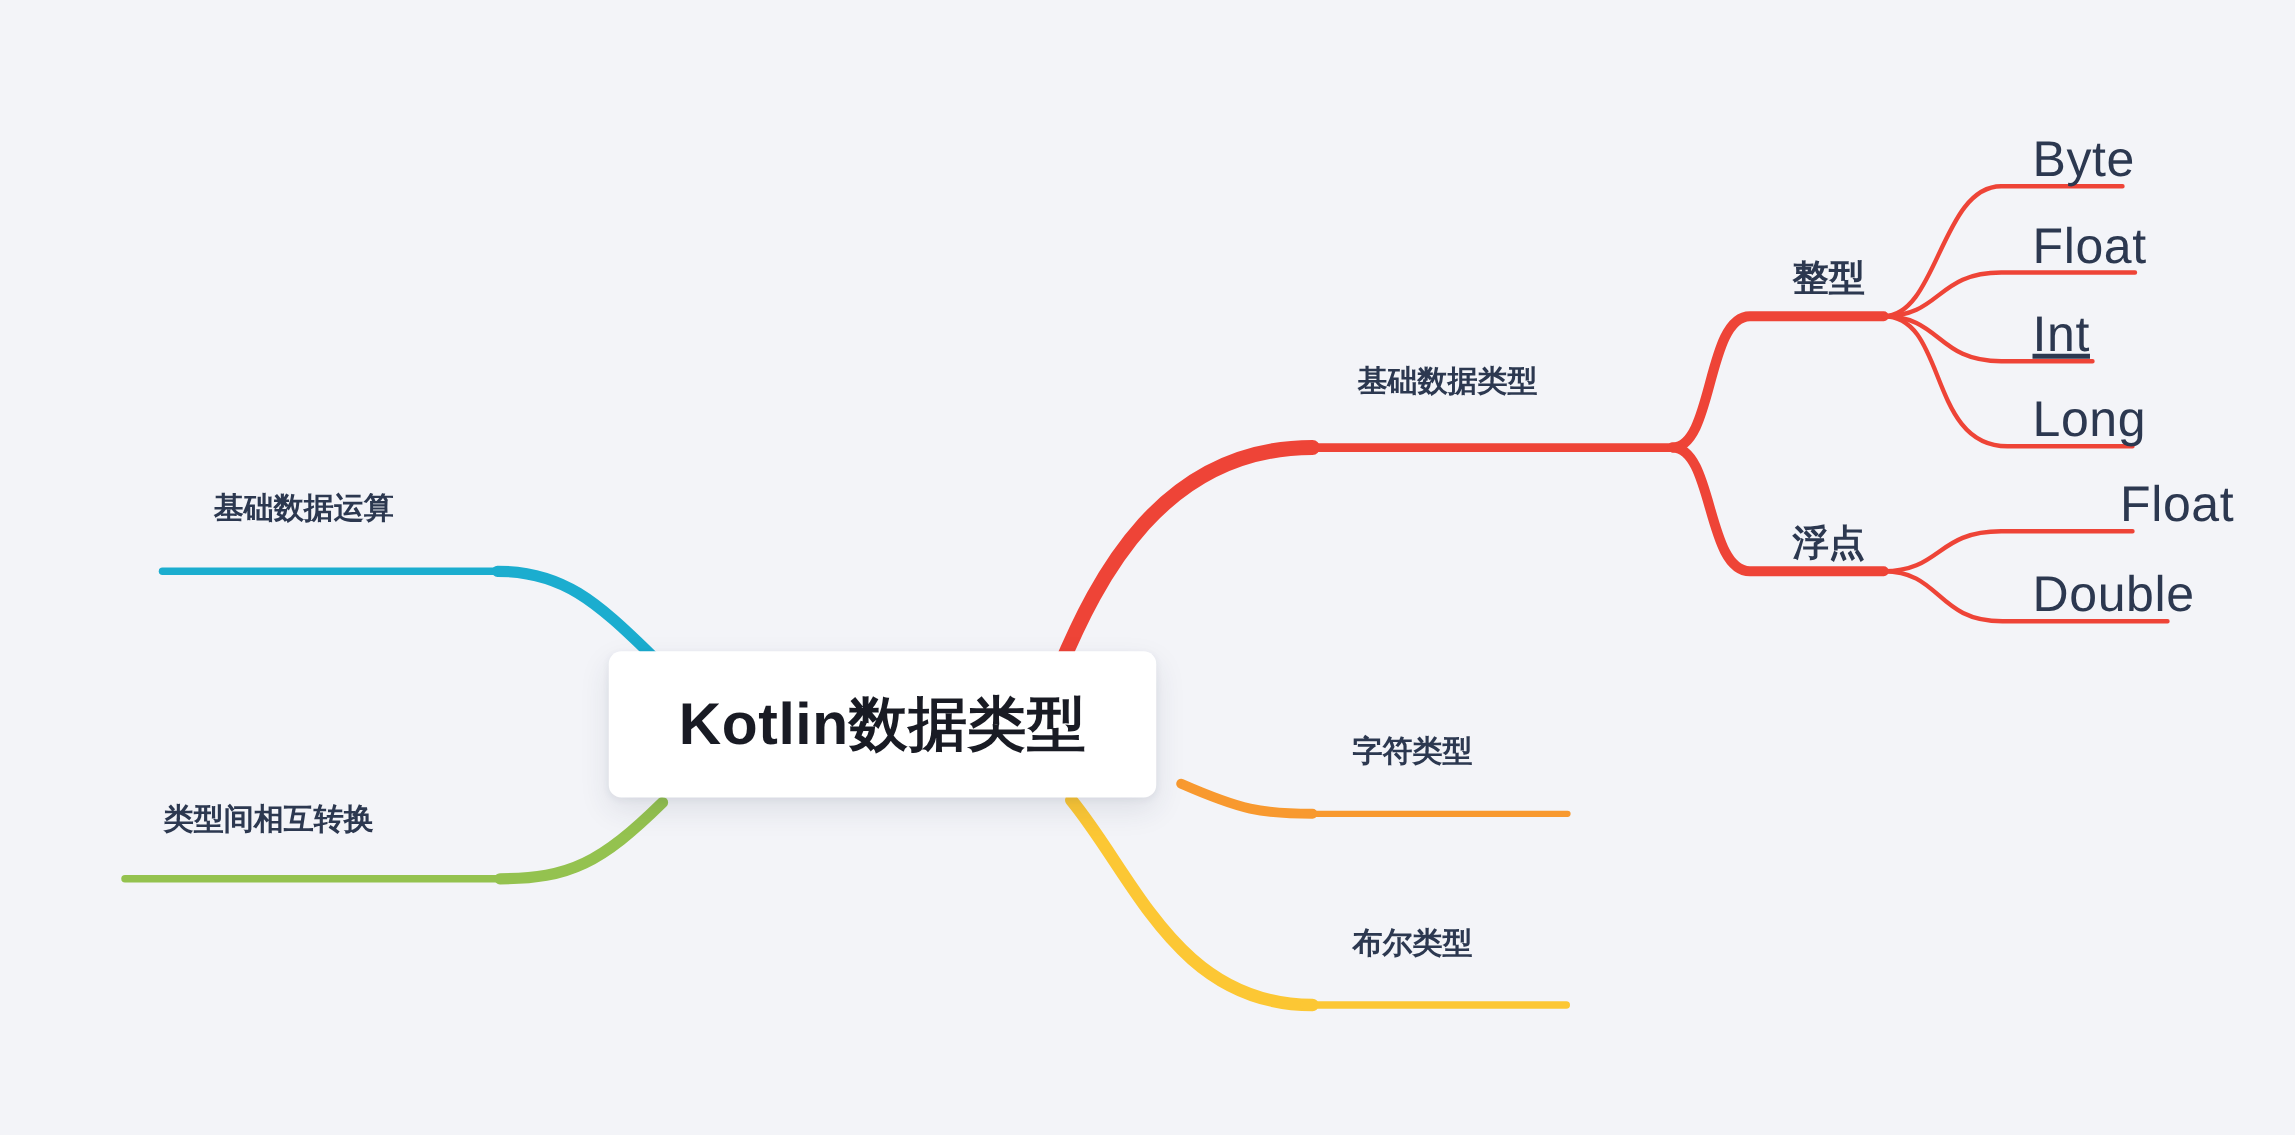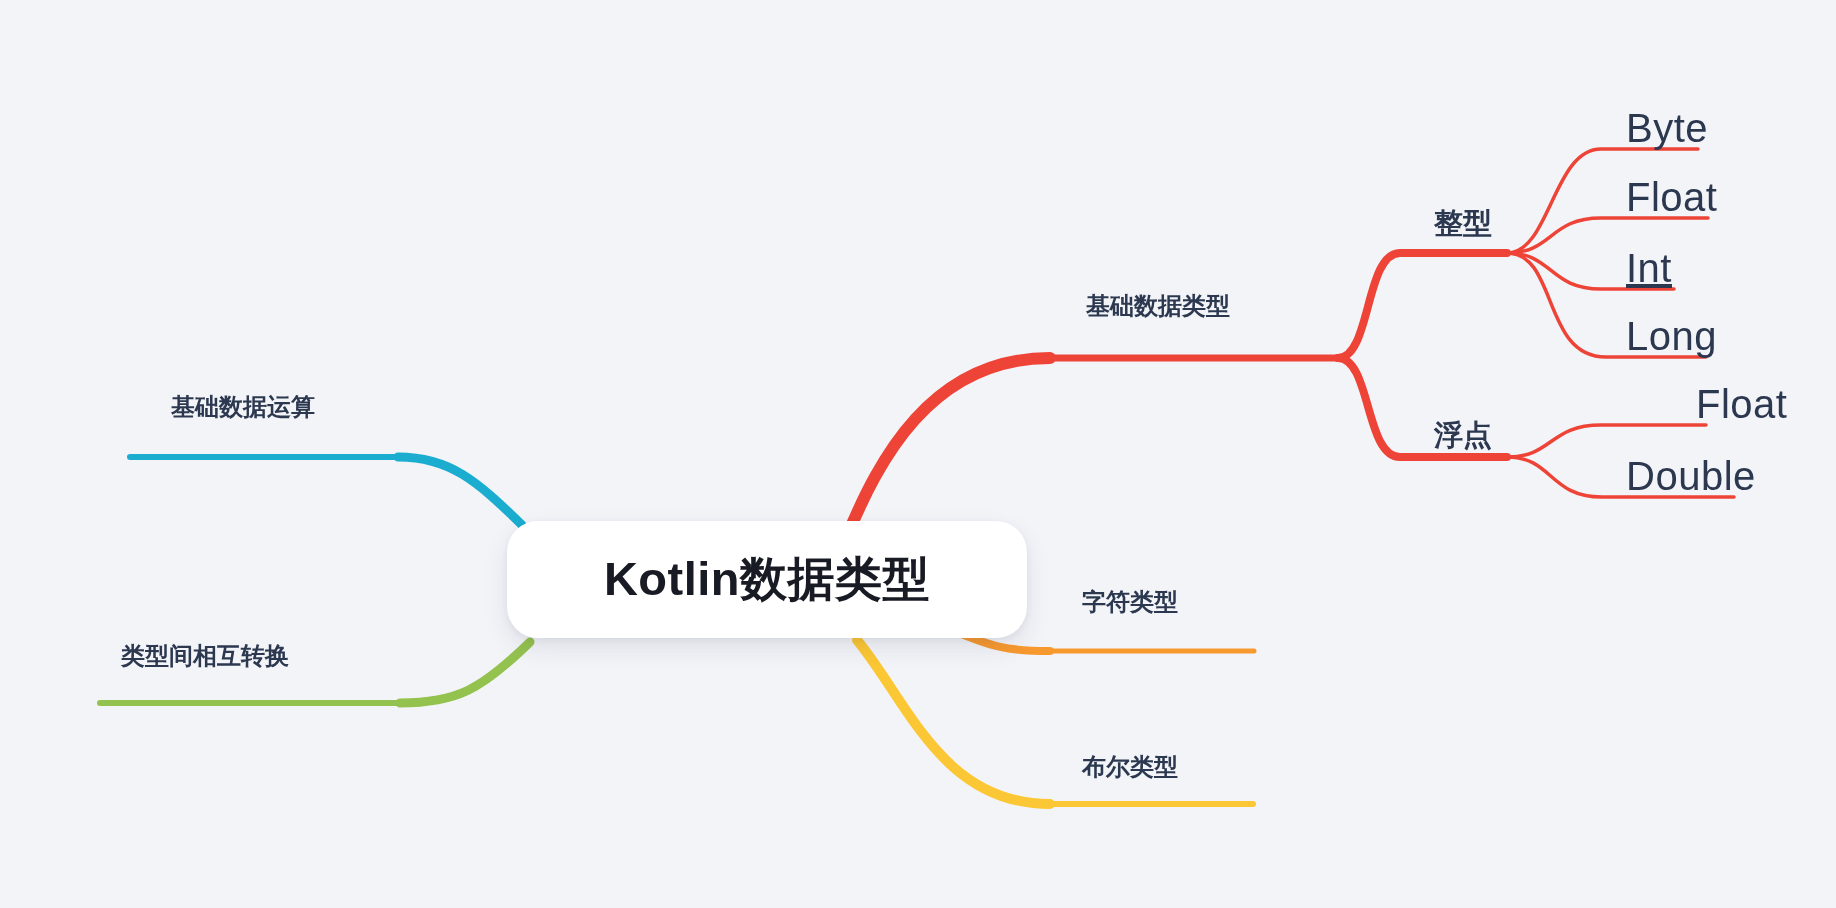--- a/index.html
+++ b/index.html
@@ -4,22 +4,22 @@
 <style>
   html,body{margin:0;padding:0;}
   body{
     width:1836px;height:908px;overflow:hidden;
     font-family:"Liberation Sans","DejaVu Sans",sans-serif;
     background:#f3f4f8;
   }
   .canvas{position:relative;width:1836px;height:908px;background:#f3f4f8;}
   .edges{position:absolute;left:0;top:0;z-index:1;}
   .root-node{
-    position:absolute;left:507px;top:521px;width:520px;height:117px;
-    background:#ffffff;border-radius:31px;z-index:2;
+    position:absolute;left:487px;top:521px;width:438px;height:117px;
+    background:#ffffff;border-radius:10px;z-index:2;
     display:flex;align-items:center;justify-content:center;
     box-shadow:0 10px 24px rgba(40,45,80,.10),0 2px 6px rgba(40,45,80,.06);
   }
   .root-label{
     font-size:47px;font-weight:700;color:#191b24;letter-spacing:.5px;white-space:nowrap;
   }
   .lbl{
     position:absolute;z-index:3;white-space:nowrap;line-height:1;
     color:#2c3850;font-weight:700;font-size:24px;
   }
@@ -59,24 +59,24 @@
       <path stroke-width="10" d="M 857 640 C 908 702 942 804 1050 804" stroke="#fcc734"></path>
       <path stroke-width="6" d="M 1043 804 L 1253 804" stroke="#fcc734"></path>
     </g>
   </svg>
 
   <div class="root-node">
     <span class="root-label">Kotlin数据类型</span>
   </div>
 
   <div class="lbl" style="left:171px;top:395px;">基础数据运算</div>
-  <div class="lbl" style="left:121px;top:644px;">类型间相互转换</div>
+  <div class="lbl" style="left:131px;top:644px;">类型间相互转换</div>
   <div class="lbl" style="left:1086px;top:294px;">基础数据类型</div>
   <div class="lbl" style="left:1082px;top:590px;">字符类型</div>
-  <div class="lbl" style="left:1082px;top:743px;margin-top:12px;">布尔类型</div>
+  <div class="lbl" style="left:1082px;top:743px;">布尔类型</div>
 
   <div class="lbl sub" style="left:1434px;top:209px;text-align:right;">整型</div>
   <div class="lbl sub" style="left:1434px;top:421px;">浮点</div>
 
   <div class="lbl leaf" style="left:1626px;top:108px;">Byte</div>
   <div class="lbl leaf" style="left:1626px;top:177px;">Float</div>
   <div class="lbl leaf" style="left:1626px;top:248px;text-decoration:underline;">Int</div>
   <div class="lbl leaf" style="left:1626px;top:316px;">Long</div>
   <div class="lbl leaf" style="left:1696px;top:384px;">Float</div>
   <div class="lbl leaf" style="left:1626px;top:456px;">Double</div>

